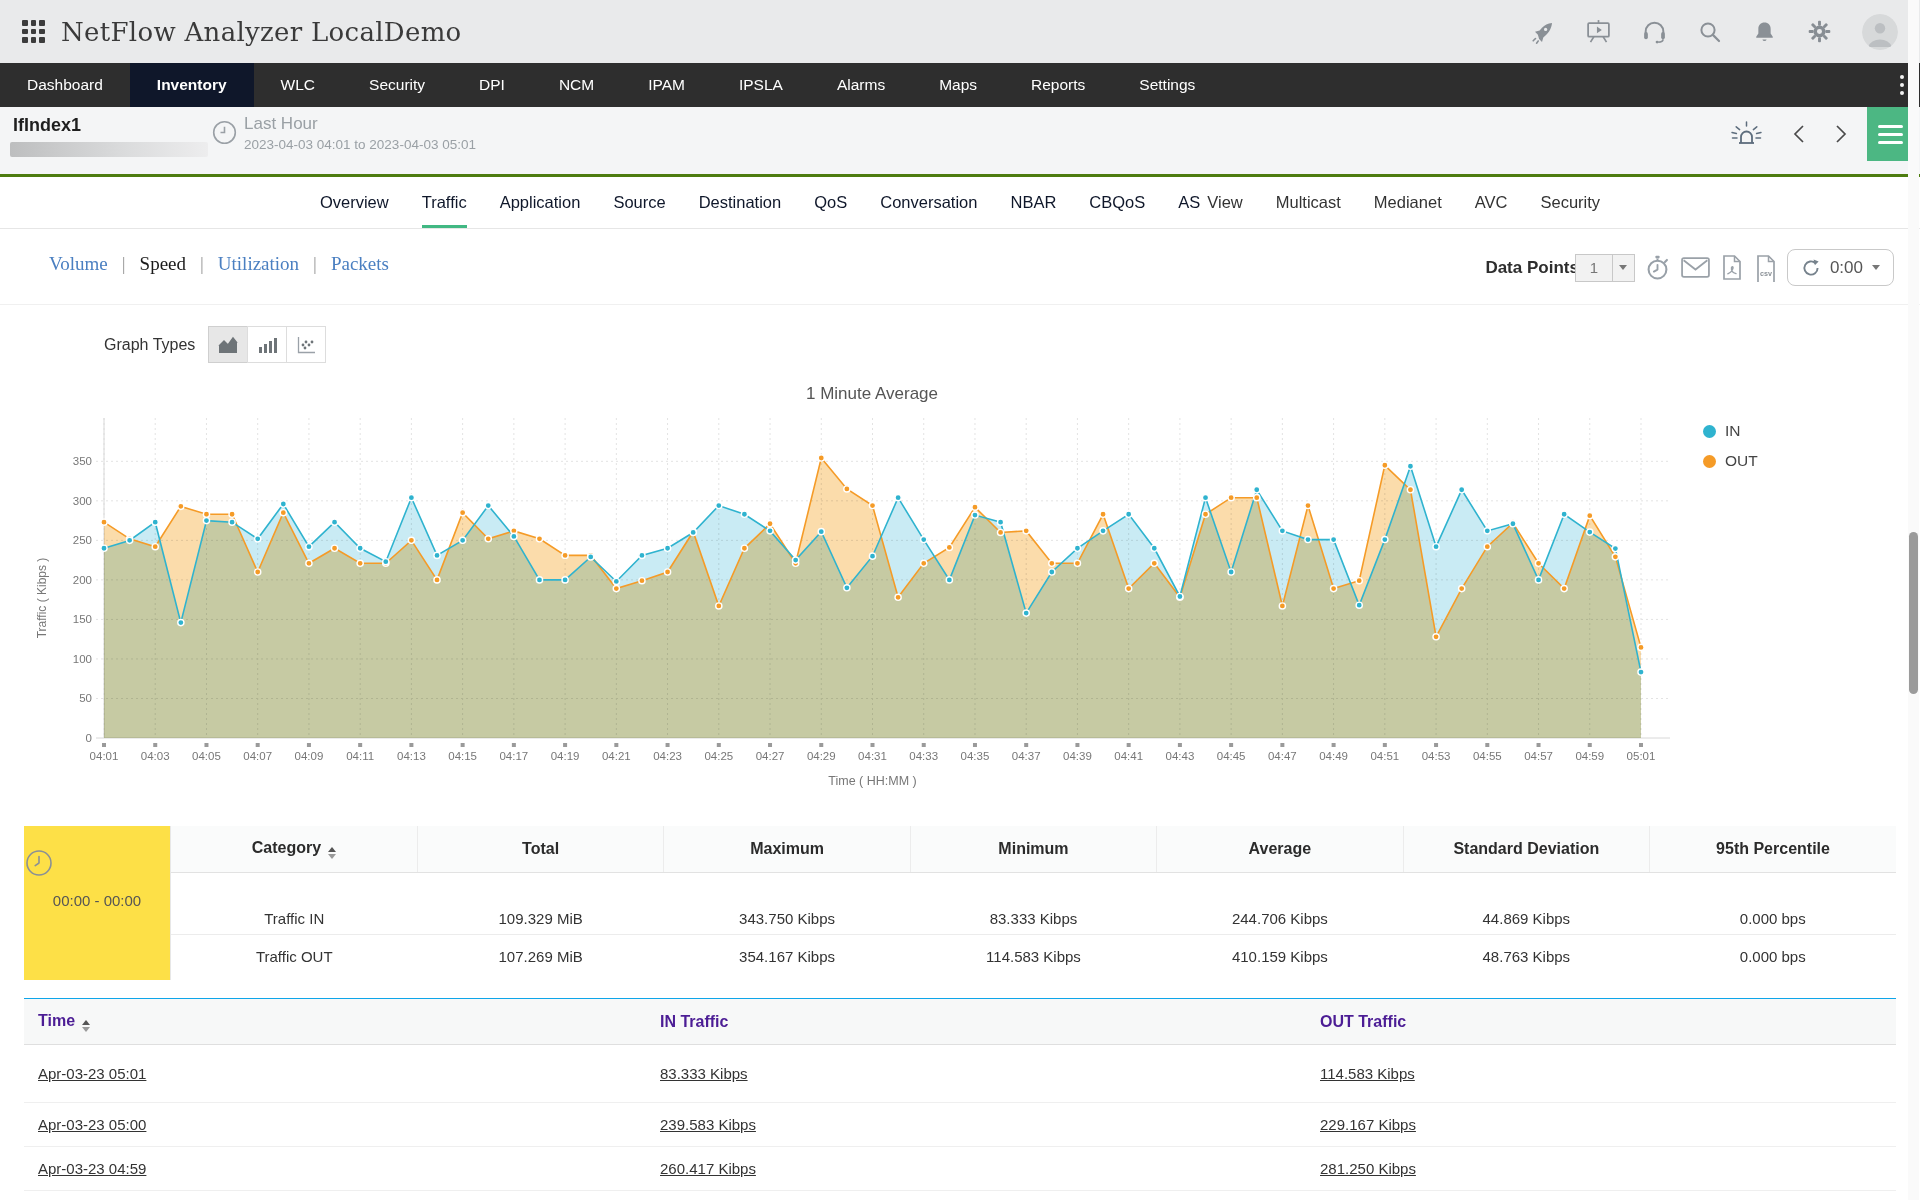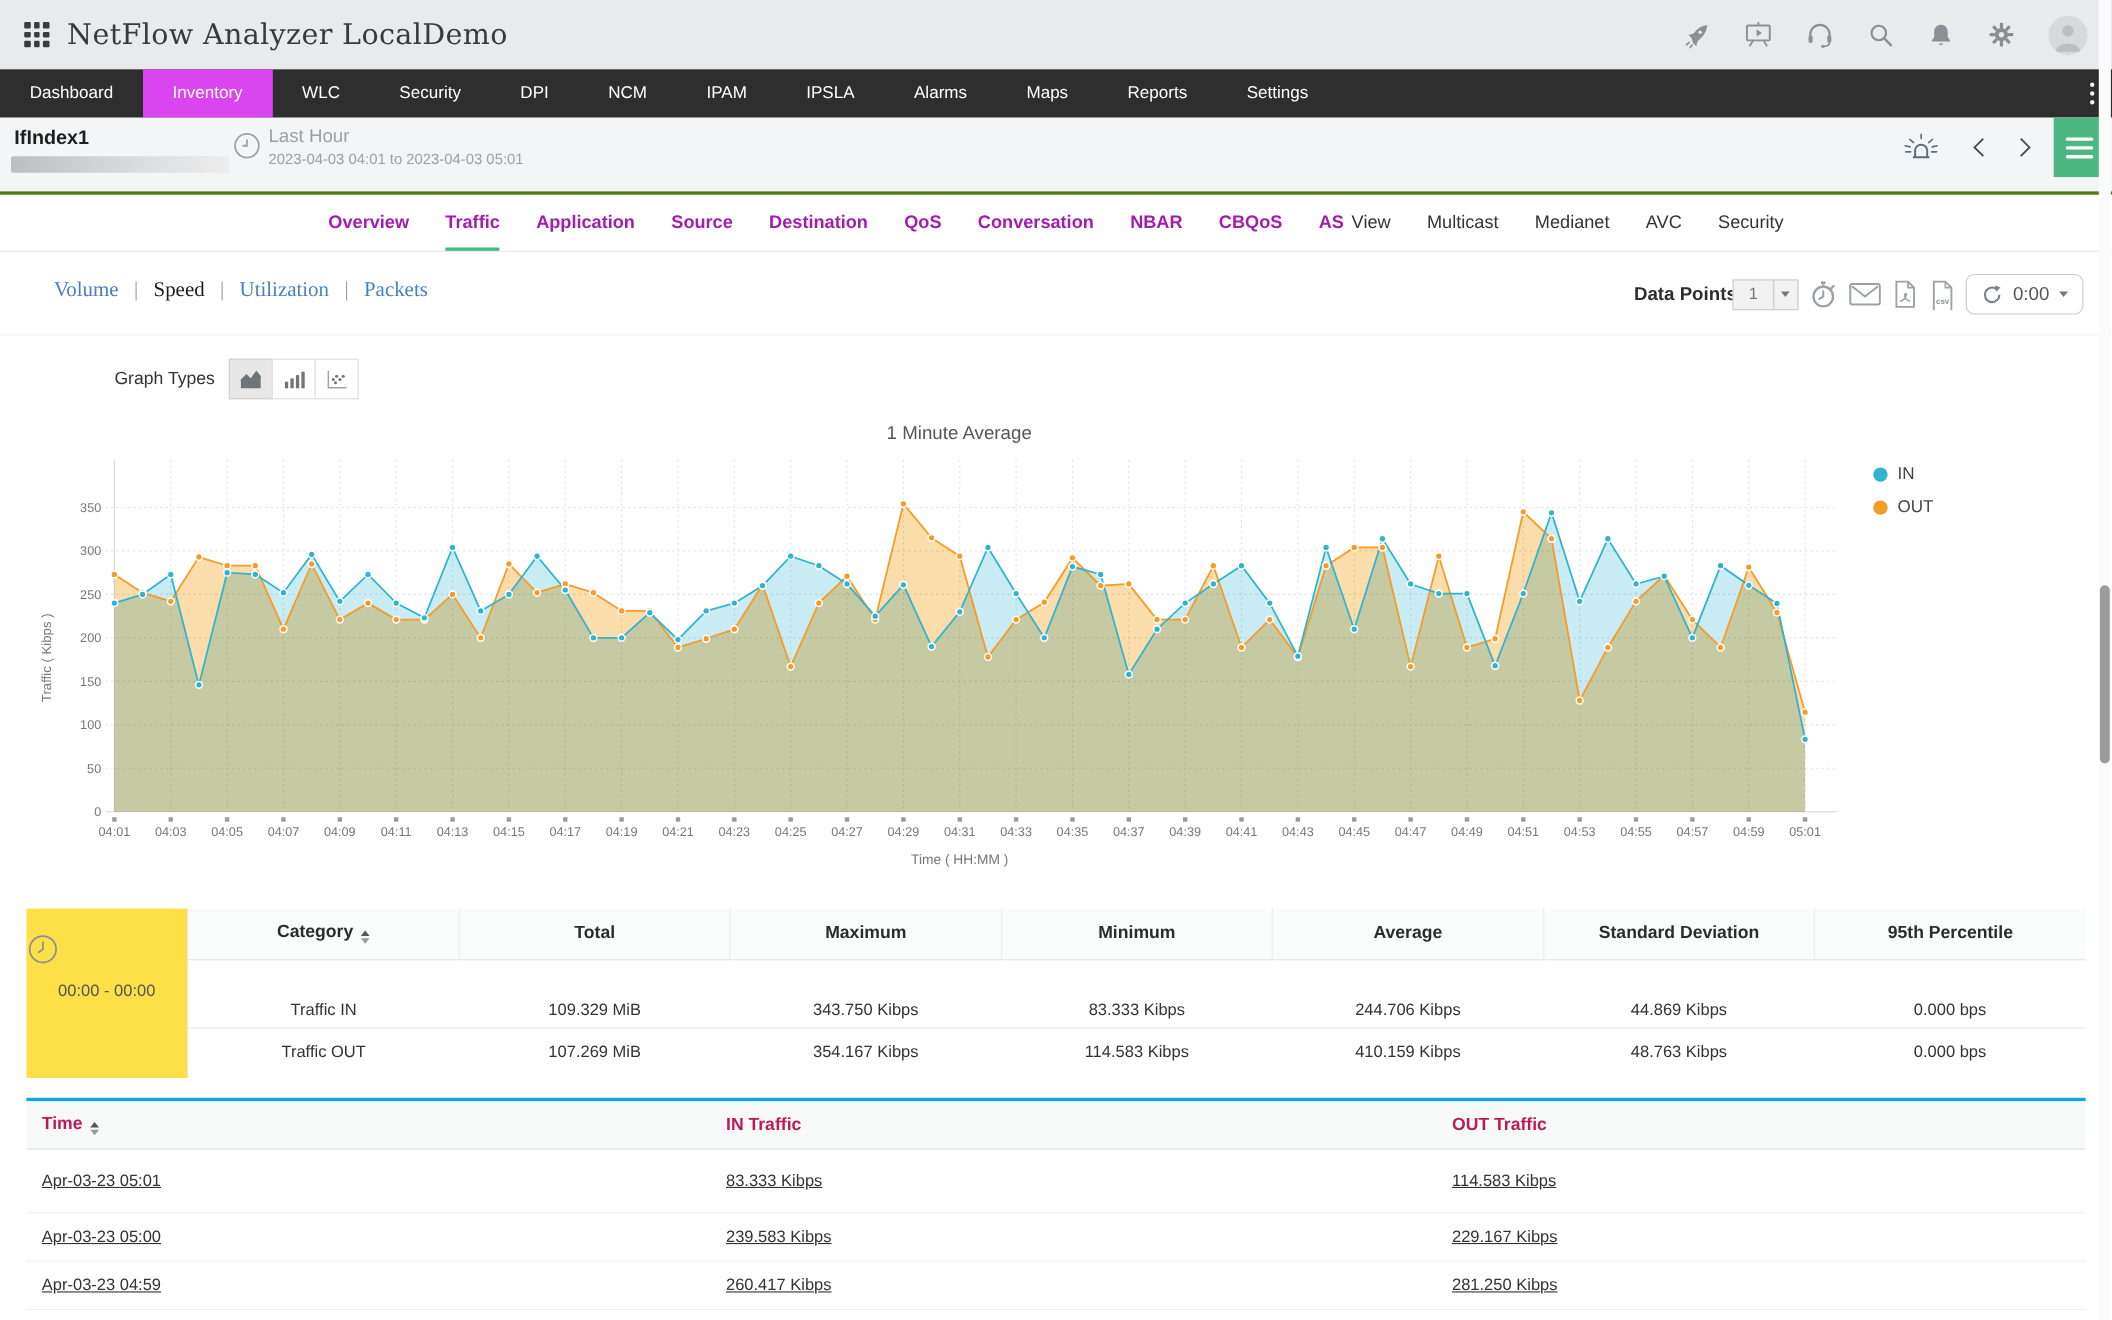--- a/index.html
+++ b/index.html
@@ -13,41 +13,41 @@
   .grid-icon { width:23px; height:23px; display:grid; grid-template-columns:repeat(3,1fr); gap:3px; cursor:pointer; }
   .grid-icon i { background:#3c3c3c; border-radius:1px; }
   .app-title { font-family:"DejaVu Serif", serif; font-size:26px; color:#3a3a3a; margin-left:16px; letter-spacing:.3px; }
   .topbar-icons { margin-left:auto; display:flex; align-items:center; gap:29px; }
   .tb-ic { display:flex; align-items:center; cursor:pointer; }
   .avatar { width:36px; height:36px; border-radius:50%; overflow:hidden; display:block; }
   
   .mainnav { height:44px; background:#2e2e2e; display:flex; align-items:stretch; position:relative; }
   .nav-items { display:flex; align-items:stretch; }
   .nav-item { color:#fff; font-size:15.5px; display:flex; align-items:center; padding:0 27px; cursor:pointer; }
-  .nav-item.active { background:#d946ef; }
+  .nav-item.active { background:#0f172a;font-weight:bold; }
   .nav-kebab { position:absolute; right:16px; top:0; height:100%; display:flex; flex-direction:column; justify-content:center; gap:4px; cursor:pointer; }
   .nav-kebab i { width:4px; height:4px; border-radius:50%; background:#f2f2f2; }
   
   .subheader { height:70px; background:#f4f5f6; border-bottom:3px solid #4d7c0f; position:relative; }
   .device-name { position:absolute; left:13px; top:8px; font-size:18px; font-weight:bold; color:#1f1f1f; }
   .device-skel { position:absolute; left:10px; top:35px; width:198px; height:15px; border-radius:2px;
                  background:linear-gradient(90deg,#bdbebf 0%,#d9dadb 55%,#ededee 100%); }
   .period-clock { position:absolute; left:212px; top:13px; }
   .period-label { position:absolute; left:244px; top:7px; font-size:17px; color:#9aa0a5; }
   .period-range { position:absolute; left:244px; top:30px; font-size:13.5px; color:#9aa0a5; }
   .alarm-btn { position:absolute; left:1728px; top:12px; cursor:pointer; }
   .chev { position:absolute; top:15px; cursor:pointer; }
   .chev.left { left:1789px; } .chev.right { left:1829px; }
   .menu-green { position:absolute; left:1867px; top:0; width:47px; height:54px; background:#4cb783;
                 display:flex; flex-direction:column; align-items:center; justify-content:center; gap:5px; cursor:pointer; }
   .menu-green i { width:25px; height:3px; background:#fff; border-radius:1.5px; }
   
   .tabsrow { height:52px; border-bottom:1px solid #e6e6e6; display:flex; justify-content:center; align-items:stretch; gap:33px; font-size:16.5px; }
   .tab { color:#333; cursor:pointer; display:flex; align-items:center; border-bottom:3px solid transparent; padding-top:3px; }
-  .tab.link { color:#a21caf;font-weight:bold; }
+  .tab.link { color:#0f172a; }
   .tab.active { border-bottom-color:#41b883; }
   .tab.tight { margin-left:-26px; }
   
   .toolbar { height:76px; position:relative; border-bottom:1px solid #f0f0f0; }
   .serif-links { position:absolute; left:49px; top:24px; display:flex; align-items:center; gap:14px;
                  font-family:"Liberation Serif", serif; font-size:19px; }
   .slink { color:#4a7fc1; cursor:pointer; }
   .slink.active { color:#1a1a1a; }
   .ssep { color:#999; }
   .dp-cluster { position:absolute; right:26px; top:20px; display:flex; align-items:center; gap:8px; }
@@ -83,22 +83,22 @@
                   font-size:16px; color:#2b2b2b; font-weight:bold; }
   .sum-table th:first-child { border-left:none; }
   .sum-table td { height:44px; text-align:center; font-size:15px; color:#333; }
   .sum-table tr.r1 td { height:62px; padding-top:32px; }
   .sum-table tr.r2 td { border-top:1px solid #ececec; }
   .sorts { display:inline-flex; flex-direction:column; gap:2px; margin-left:7px; vertical-align:1px; }
   .tri-up { width:0;height:0;border-left:4.5px solid transparent;border-right:4.5px solid transparent;border-bottom:5px solid #555; }
   .tri-dn { width:0;height:0;border-left:4.5px solid transparent;border-right:4.5px solid transparent;border-top:5px solid #9a9a9a; }
   
   .traffic-sec { position:absolute; left:24px; top:998px; width:1872px; }
-  .t-head { height:47px; background:#f7f8f8; border-top:3px solid #0ea5e9; border-bottom:1px solid #dfdfdf;
-            display:flex; align-items:center; font-size:16px; font-weight:bold; color:#be185d; }
+  .t-head { height:47px; background:#f7f8f8; border-top:1px solid #0ea5e9; border-bottom:1px solid #dfdfdf;
+            display:flex; align-items:center; font-size:16px; font-weight:bold; color:#4c1d95; }
   .t-row { height:44px; display:flex; align-items:center; font-size:15px; color:#333; border-bottom:1px solid #efefef;text-decoration:underline; }
   .t-row.first { height:58px; }
   .c1 { width:636px; padding-left:14px; } .c2 { width:660px; } .c3 { flex:1; }
   
   .scrollbar { position:absolute; right:1px; top:0; width:11px; height:1200px; background:#fafafa; }
   .scroll-thumb { position:absolute; left:1px; top:532px; width:9px; height:162px; background:#9b9b9b; border-radius:5px; cursor:grab; }
   svg { display:block; }
 </style>
 </head>
 <body>

